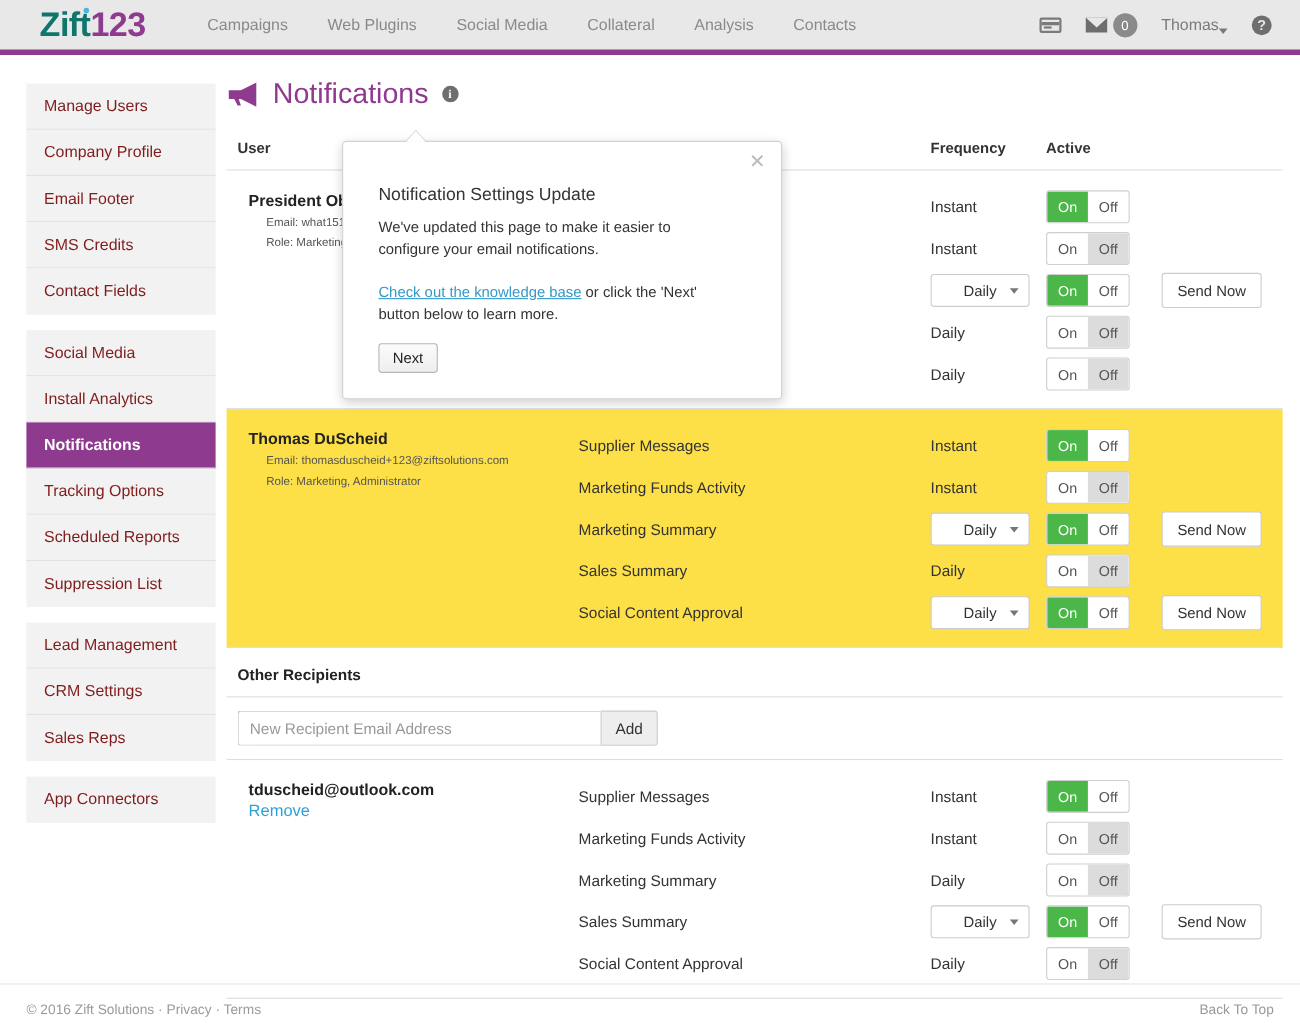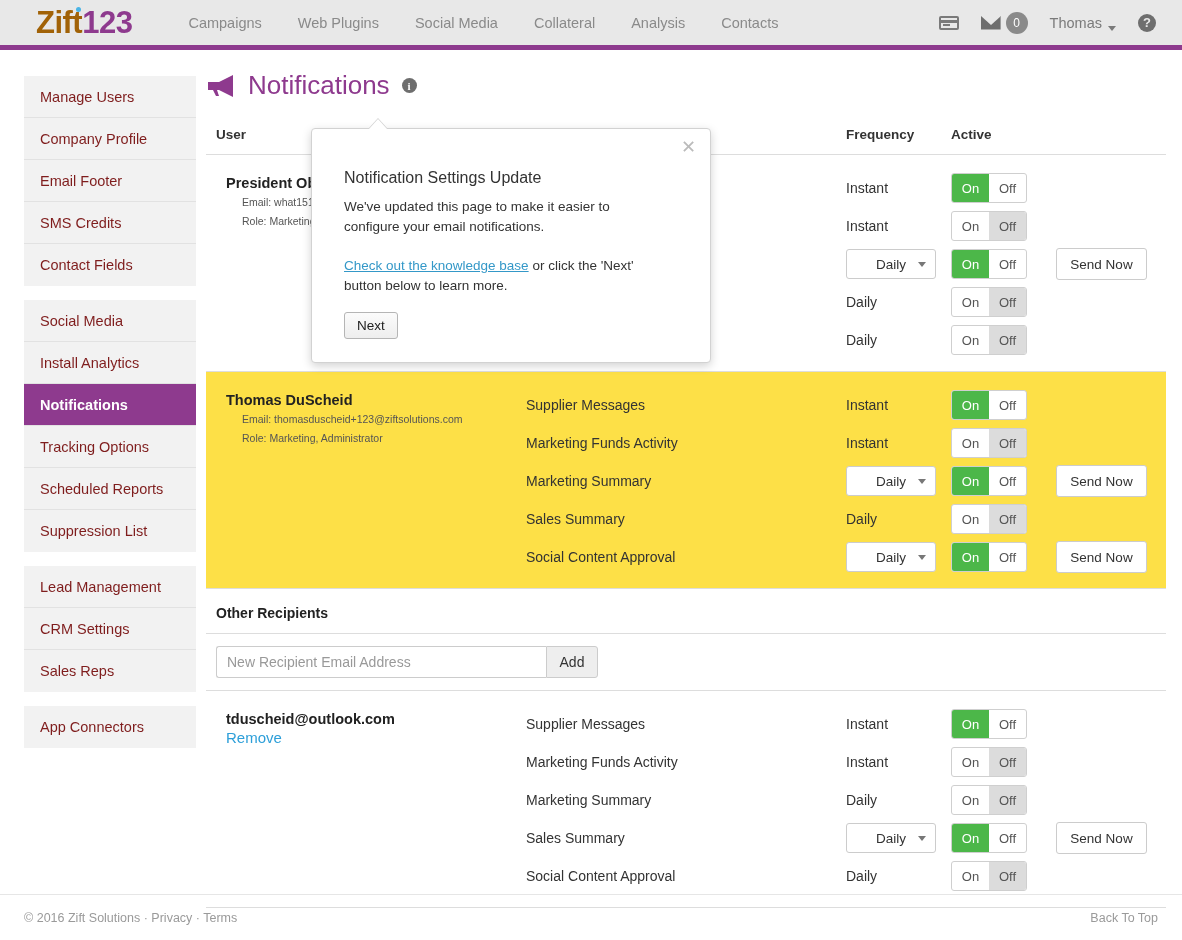--- a/index.html
+++ b/index.html
@@ -20,21 +20,21 @@
     display: flex; align-items: center;
   }
   .logo {
     margin-left: 36px;
     font-size: 31px;
     font-weight: bold;
     letter-spacing: -0.5px;
     display: flex; align-items: baseline;
     position: relative;
   }
-  .logo .zift { color: #a16207; }
+  .logo .zift { color: #0f766e; }
   .logo .num { color: #8e3a8e; font-weight: bold; }
   .logo .dot {
     position: absolute; left: 40px; top: 2px;
     width: 5px; height: 5px; border-radius: 50%;
     background: #4ab4e6;
   }
   .nav-links { display: flex; margin-left: 38px; }
   .nav-links a {
     color: #8a8a8a; text-decoration: none;
     font-size: 14.5px; padding: 0 18px;
@@ -73,21 +73,21 @@
     border-top: 9px solid #e8e8e8;
   }
   .badge {
     width: 22px; height: 22px; border-radius: 50%;
     background: #8a8a8a; color: #fff;
     font-size: 12px; display: flex;
     align-items: center; justify-content: center;
   }
   .user-menu {
     color: #7a7a7a; font-size: 14.5px;
-    display: flex; align-items: flex-end; gap: 6px;
+    display: flex; align-items: flex-end; 
     cursor: pointer;
   }
   .caret {
     width: 0; height: 0;
     border-left: 4.5px solid transparent;
     border-right: 4.5px solid transparent;
     border-top: 5px solid #7a7a7a;
   }
   .icon-help {
     width: 18px; height: 18px; border-radius: 50%;

